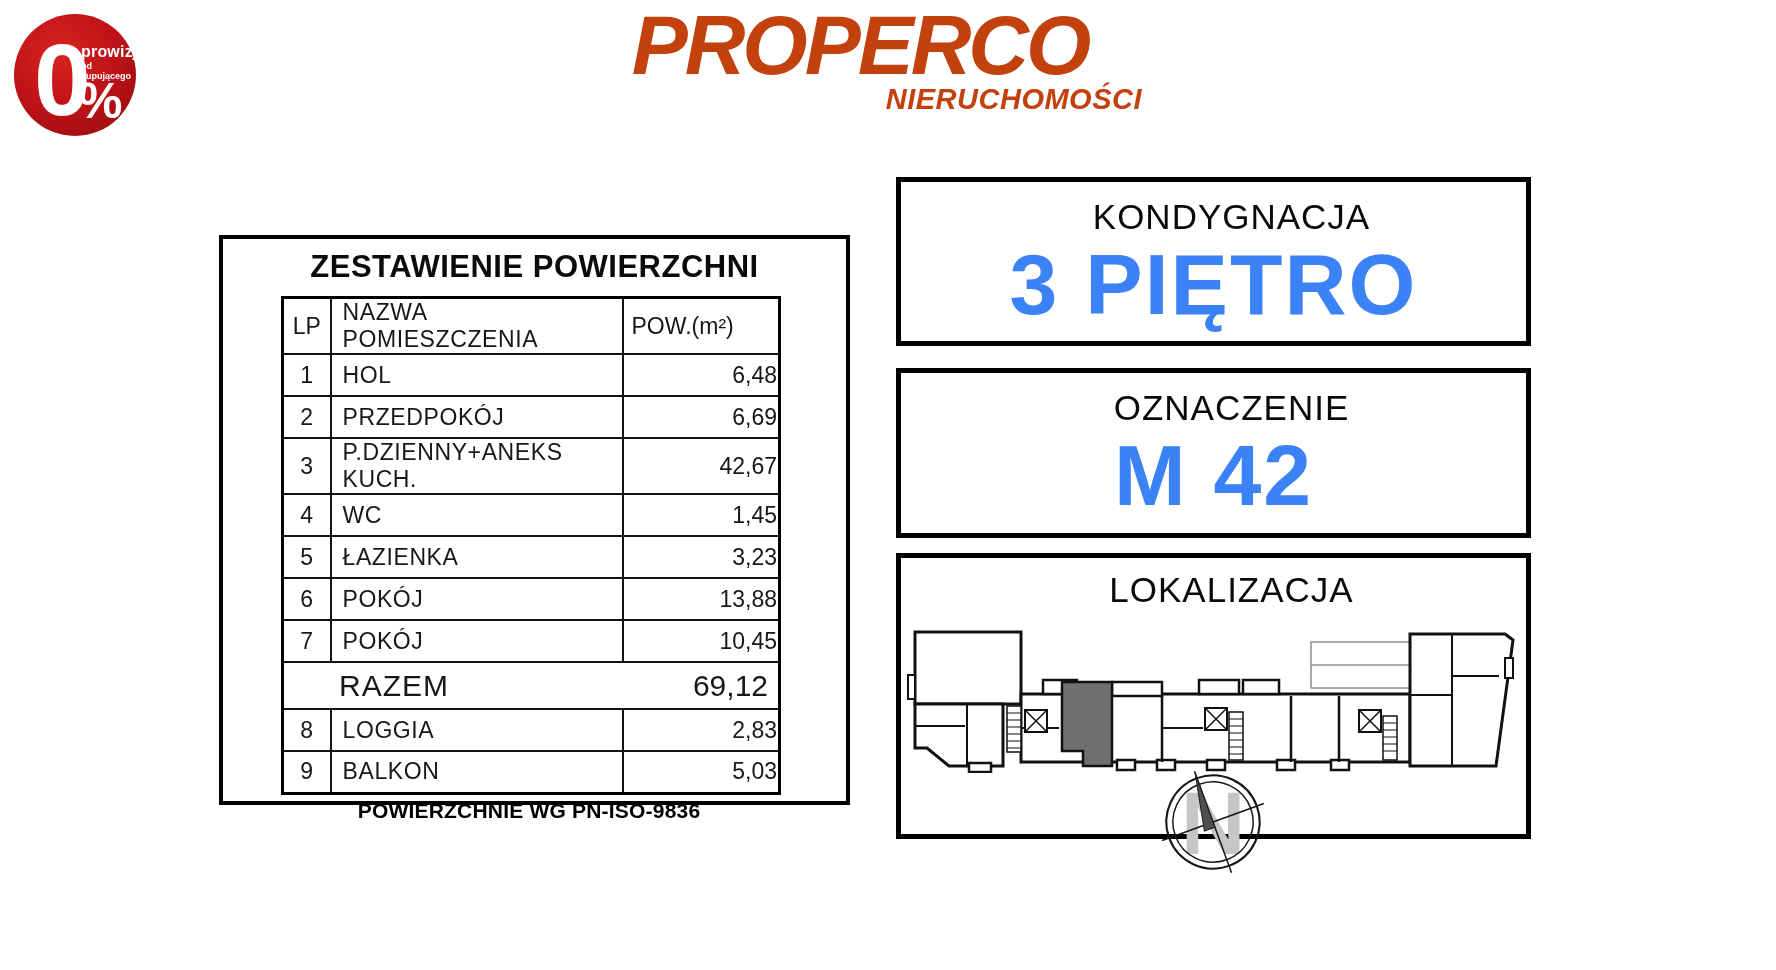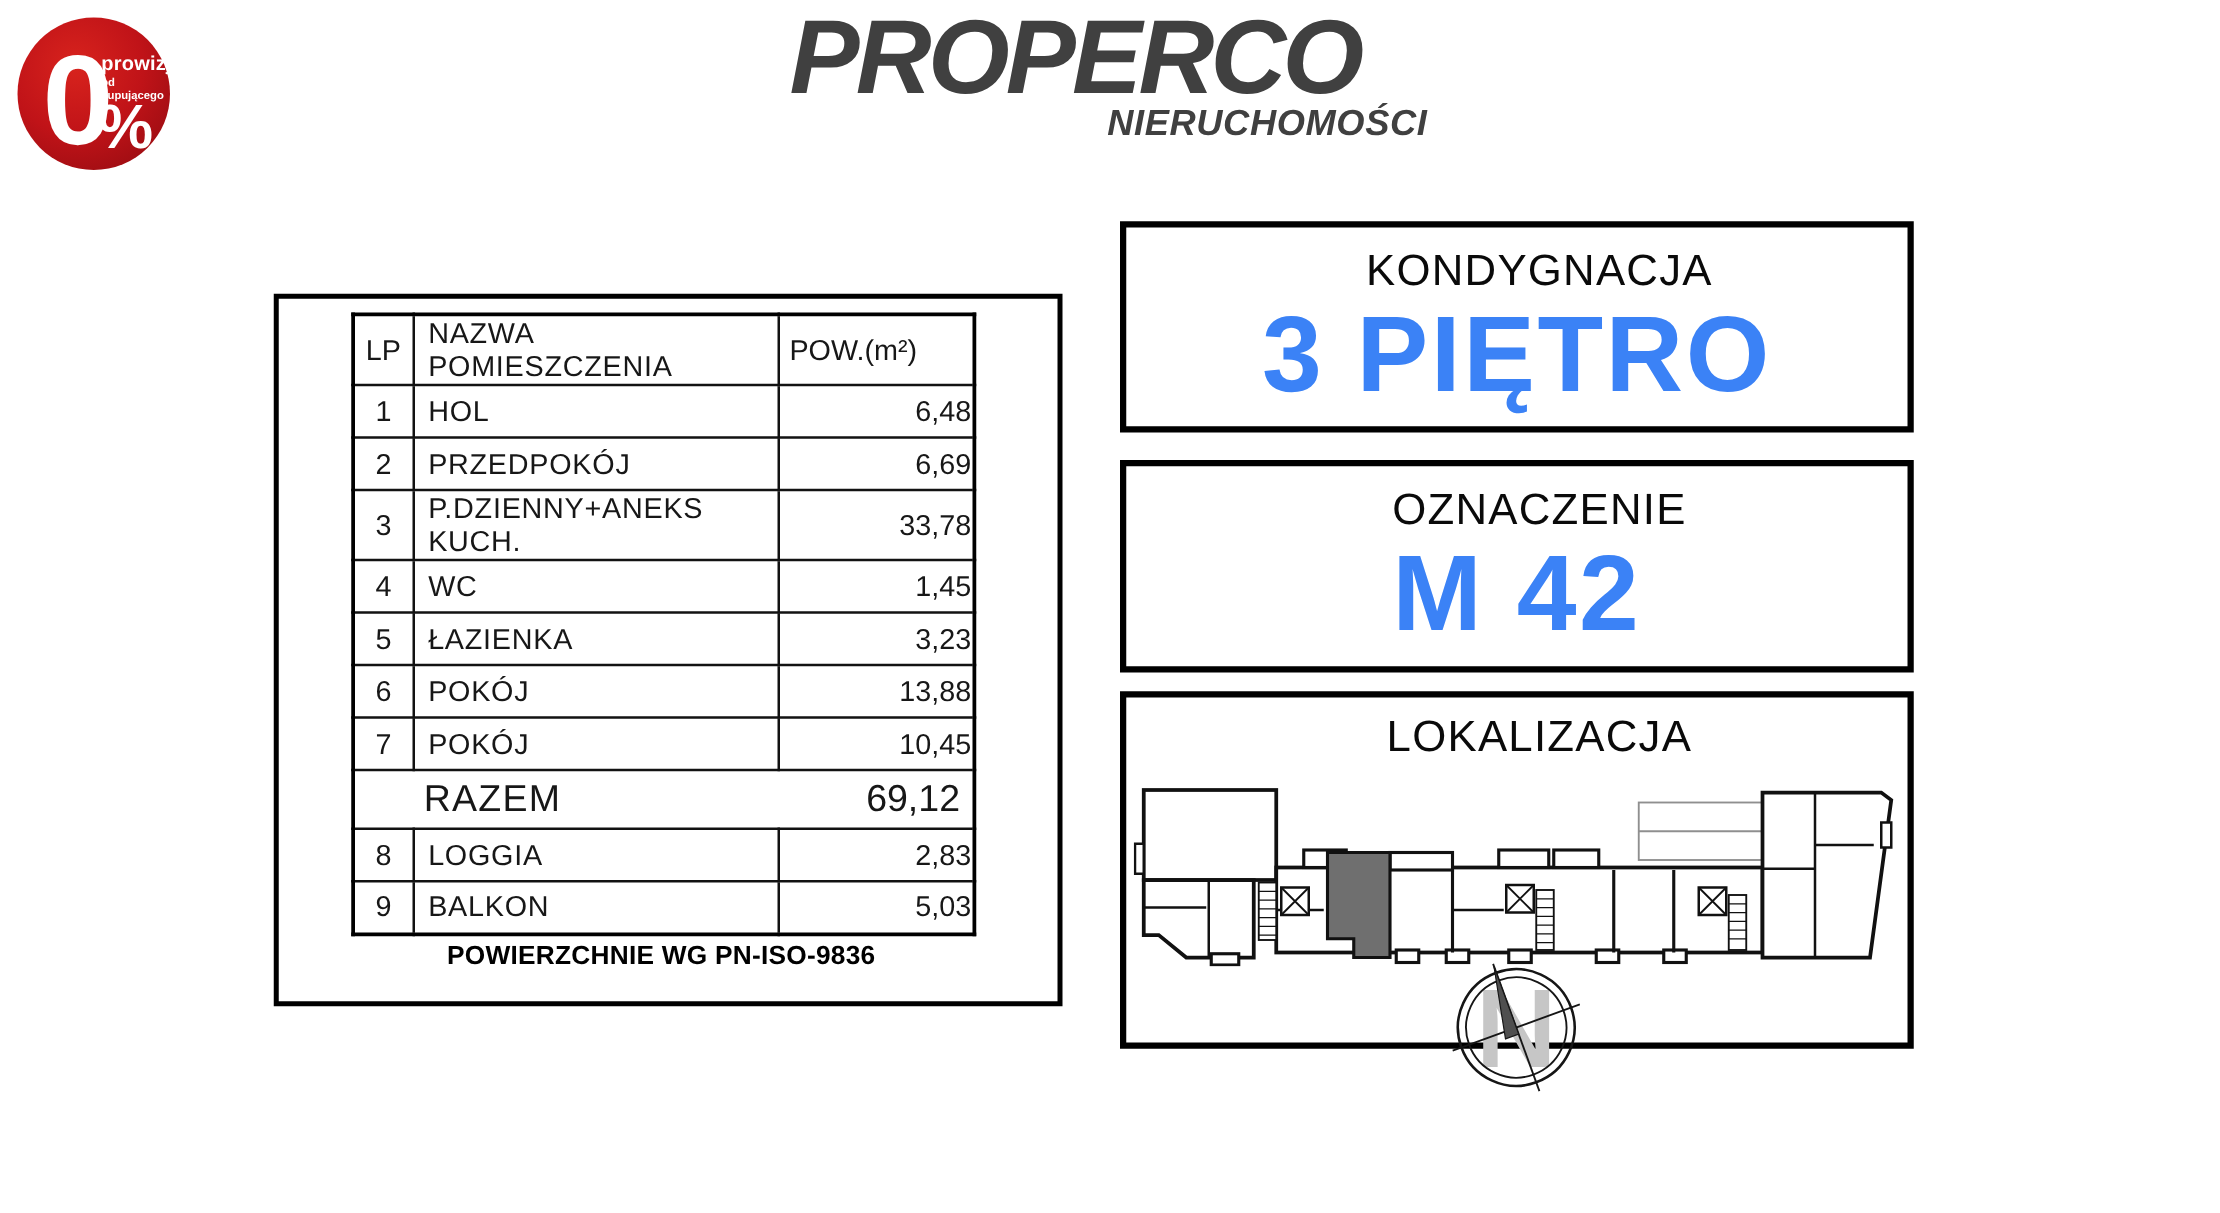--- a/index.html
+++ b/index.html
@@ -57,47 +57,48 @@
 </head>
 <body>
 
 <div class="badge">
   <span class="zero">0</span>
   <span class="pct">%</span>
   <span class="t1">prowizji</span>
   <span class="t2">od kupującego</span>
 </div>
 
-<div class="logo" style="color:#404040;">
+<div class="logo" style="color:#c2410c;">
   <div class="name">PROPERCO</div>
   <div class="sub">NIERUCHOMOŚCI</div>
 </div>
 
 <div class="panel">
+  <div class="panel-title">ZESTAWIENIE POWIERZCHNI</div>
   <table class="area">
     <tbody>
         <tr>
       <th class="c-lp">LP</th>
       <th class="c-name">NAZWA POMIESZCZENIA</th>
       <th class="c-area">POW.(m²)</th>
     </tr>
     <tr>
       <td class="c-lp">1</td>
       <td class="c-name">HOL</td>
       <td class="c-area">6,48</td>
     </tr>
     <tr>
       <td class="c-lp">2</td>
       <td class="c-name">PRZEDPOKÓJ</td>
       <td class="c-area">6,69</td>
     </tr>
     <tr>
       <td class="c-lp">3</td>
       <td class="c-name">P.DZIENNY+ANEKS KUCH.</td>
-      <td class="c-area">33,78</td>
+      <td class="c-area">42,67</td>
     </tr>
     <tr>
       <td class="c-lp">4</td>
       <td class="c-name">WC</td>
       <td class="c-area">1,45</td>
     </tr>
     <tr>
       <td class="c-lp">5</td>
       <td class="c-name">ŁAZIENKA</td>
       <td class="c-area">3,23</td>

